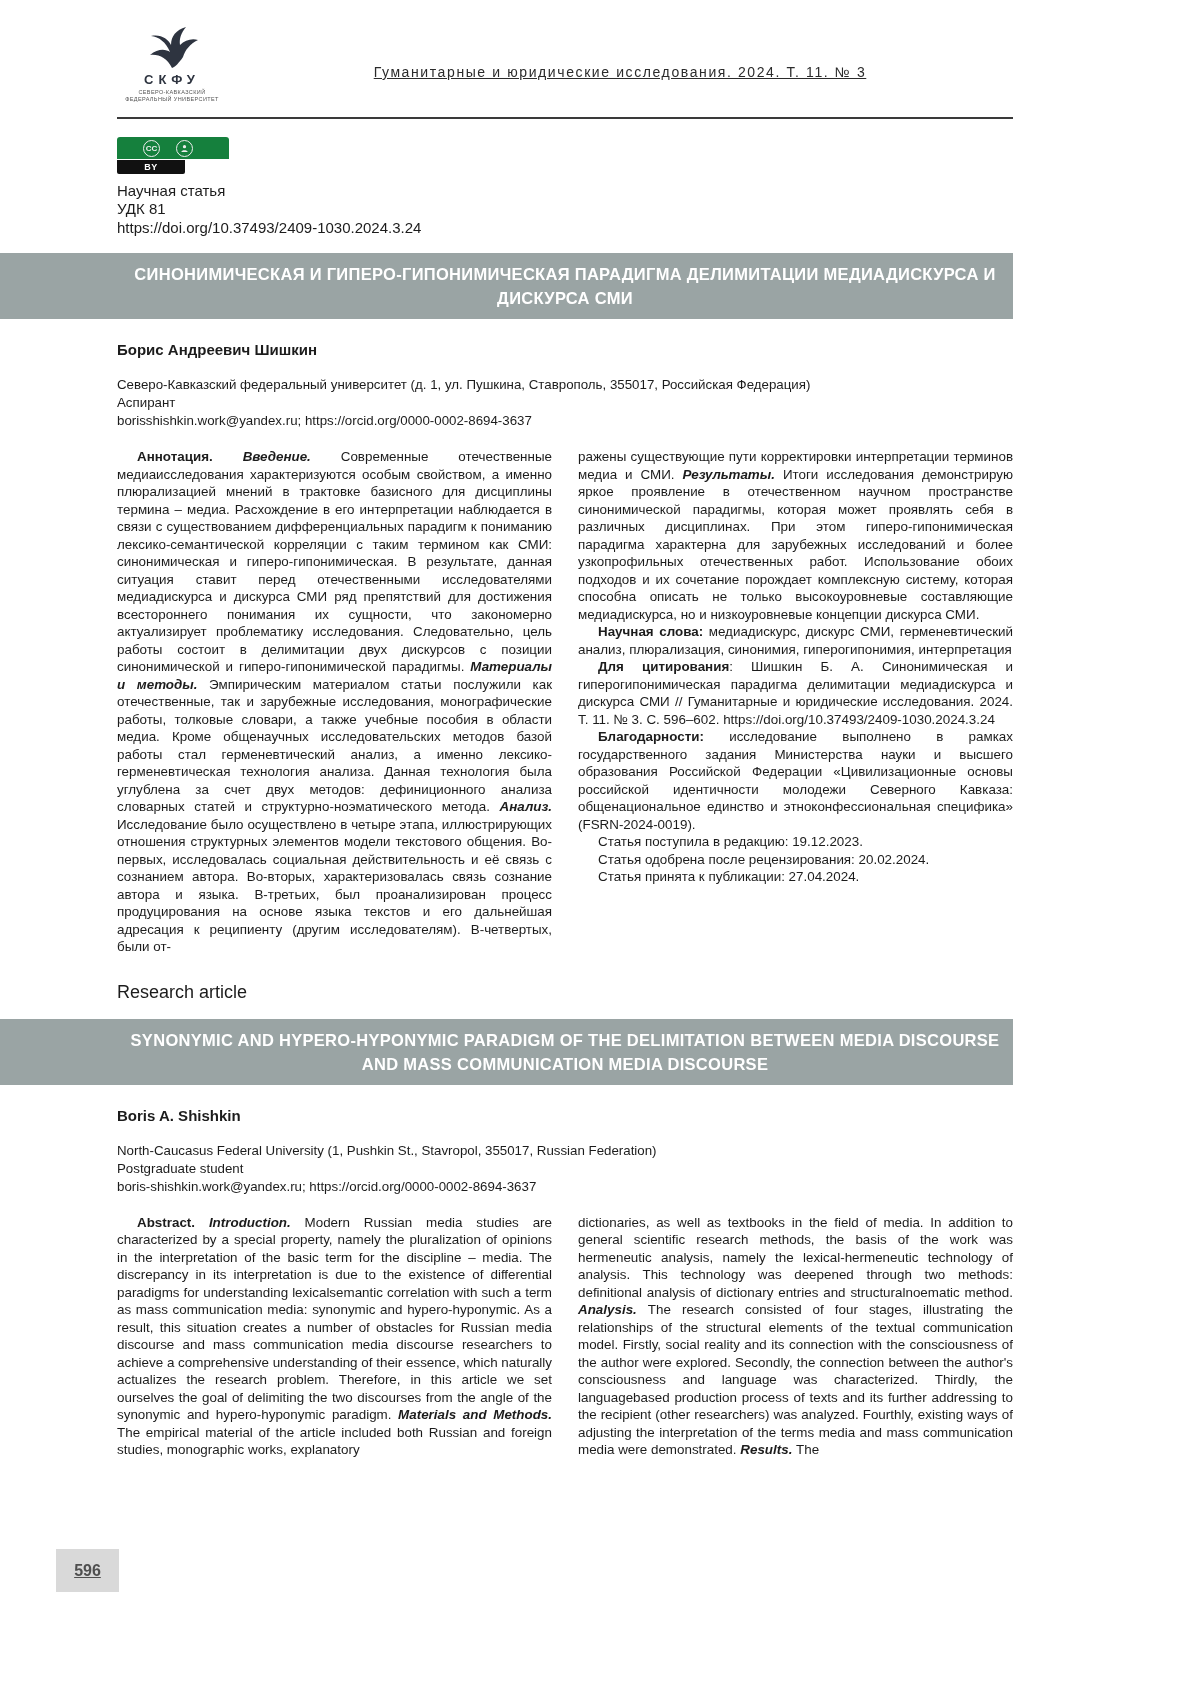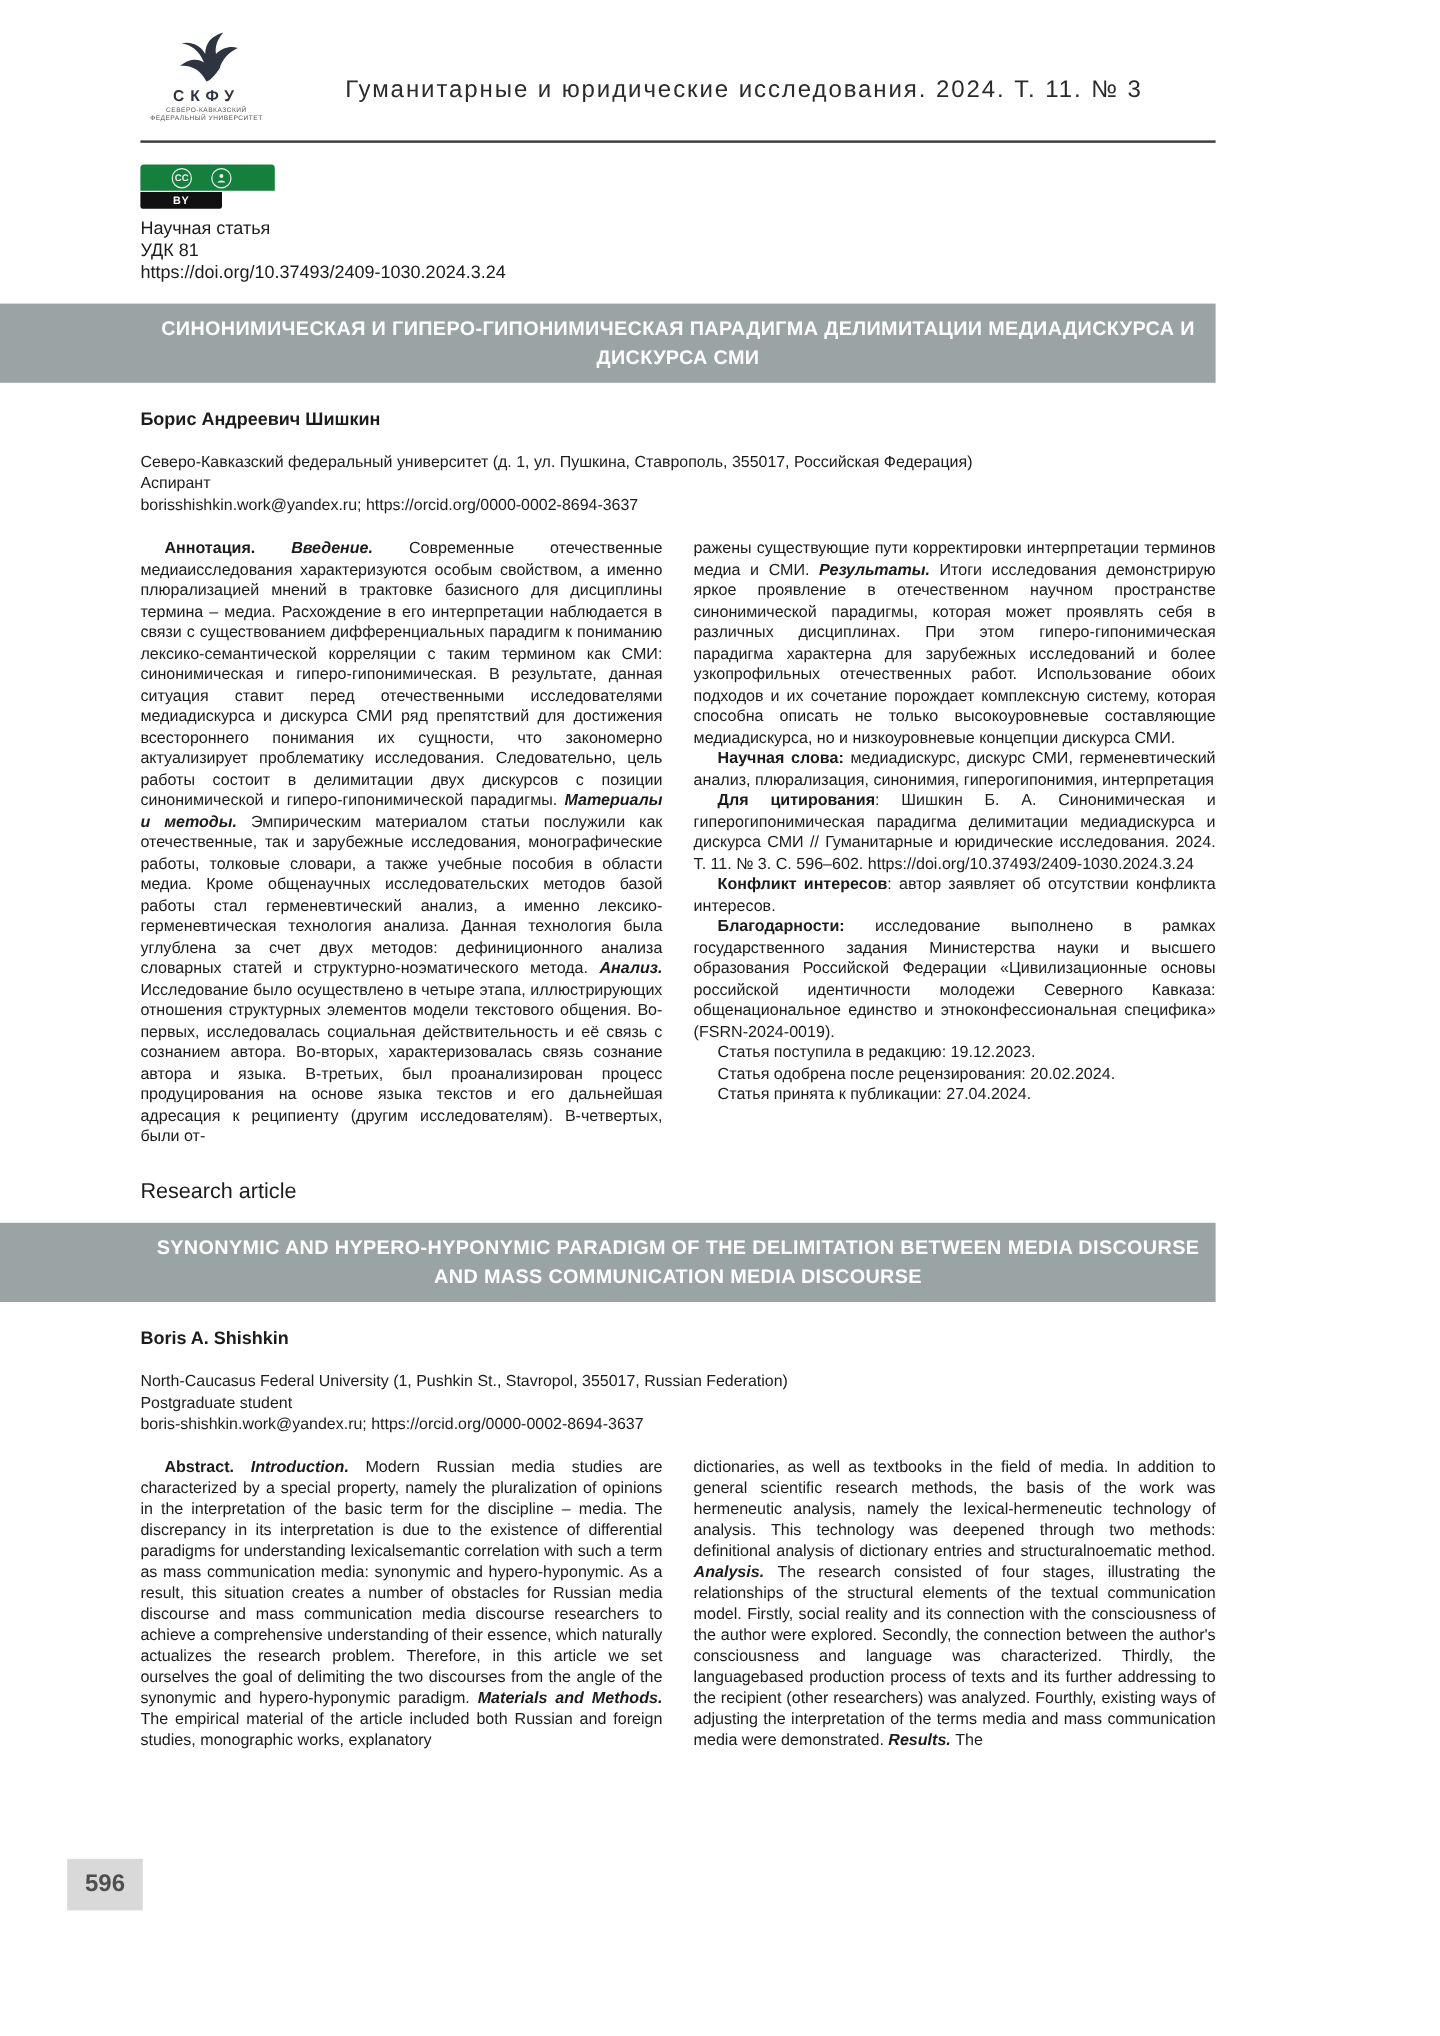--- a/index.html
+++ b/index.html
@@ -12,21 +12,21 @@
     overflow:hidden;
   }
   .content{padding:0 187px 0 117px;}
 
   
   .header{display:flex;align-items:flex-start;padding-top:26px;}
   .logo{width:110px;text-align:center;flex:0 0 auto;}
   .logo svg{display:block;margin:0 auto;}
   .logo-acronym{font-size:13px;font-weight:bold;letter-spacing:5px;color:#2e3440;margin-top:2px;}
   .logo-caption{font-size:5.5px;letter-spacing:.4px;color:#555;margin-top:2px;line-height:7px;}
-  .journal-title{flex:1;text-align:center;font-size:20px;letter-spacing:1.6px;color:#2b2b2b;margin-top:38px;}
+  .journal-title{flex:1;text-align:center;font-size:14px;letter-spacing:1.6px;color:#2b2b2b;margin-top:38px;text-decoration:underline;}
   .header-rule{border-bottom:2px solid #3a3a3a;margin-top:14px;}
 
   
   .meta{margin-top:18px;}
   .cc-badge{width:112px;margin-bottom:8px;}
   .cc-top{height:22px;background:#15803d;border-radius:3px 3px 0 0;display:flex;align-items:center;gap:16px;padding-left:26px;}
   .cc-circle{width:15px;height:15px;border:1.5px solid #eee;border-radius:50%;color:#eee;
     font-size:8px;font-weight:bold;display:flex;align-items:center;justify-content:center;}
   .cc-bottom{width:68px;height:14px;background:#111;margin-top:1px;display:flex;align-items:center;justify-content:center;
     color:#fff;font-size:9px;font-weight:bold;letter-spacing:.5px;border-radius:0 0 2px 2px;}
@@ -59,21 +59,21 @@
   .para .i{font-style:italic;}
 
   .research-article{font-size:18px;margin-top:26px;}
 
   .copyright{font-size:13px;margin-top:22px;}
 
   .page-number{
     position:absolute;left:56px;top:1549px;
     width:63px;height:43px;background:#d9d9d9;
     display:flex;align-items:center;justify-content:center;
-    font-size:20px;font-weight:bold;color:#4f4f4f;
+    font-size:16px;font-weight:bold;color:#4f4f4f;text-decoration:underline;
   }
 </style>
 </head>
 <body>
 
 <div class="page">
   <div class="content">
 
     <header class="header">
       <div class="logo">
@@ -118,21 +118,20 @@
     </div>
 
     <div class="columns">
       <div class="col">
         <p class="para indent"><span class="b">Аннотация. </span><span class="b i">Введение. </span><span>Современные отечественные медиаисследования характеризуются особым свойством, а именно плюрализацией мнений в трактовке базисного для дисциплины термина – медиа. Расхождение в его интерпретации наблюдается в связи с существованием дифференциальных парадигм к пониманию лексико-семантической корреляции с таким термином как СМИ: синонимическая и гиперо-гипонимическая. В результате, данная ситуация ставит перед отечественными исследователями медиадискурса и дискурса СМИ ряд препятствий для достижения всестороннего понимания их сущности, что закономерно актуализирует проблематику исследования. Следовательно, цель работы состоит в делимитации двух дискурсов с позиции синонимической и гиперо-гипонимической парадигмы. </span><span class="b i">Материалы и методы. </span><span>Эмпирическим материалом статьи послужили как отечественные, так и зарубежные исследования, монографические работы, толковые словари, а также учебные пособия в области медиа. Кроме общенаучных исследовательских методов базой работы стал герменевтический анализ, а именно лексико-герменевтическая технология анализа. Данная технология была углублена за счет двух методов: дефиниционного анализа словарных статей и структурно-ноэматического метода. </span><span class="b i">Анализ. </span><span>Исследование было осуществлено в четыре этапа, иллюстрирующих отношения структурных элементов модели текстового общения. Во-первых, исследовалась социальная действительность и её связь с сознанием автора. Во-вторых, характеризовалась связь сознание автора и языка. В-третьих, был проанализирован процесс продуцирования на основе языка текстов и его дальнейшая адресация к реципиенту (другим исследователям). В-четвертых, были от-</span></p>
       </div>
       <div class="col">
         <p class="para"><span>ражены существующие пути корректировки интерпретации терминов медиа и СМИ. </span><span class="b i">Результаты. </span><span>Итоги исследования демонстрирую яркое проявление в отечественном научном пространстве синонимической парадигмы, которая может проявлять себя в различных дисциплинах. При этом гиперо-гипонимическая парадигма характерна для зарубежных исследований и более узкопрофильных отечественных работ. Использование обоих подходов и их сочетание порождает комплексную систему, которая способна описать не только высокоуровневые составляющие медиадискурса, но и низкоуровневые концепции дискурса СМИ.</span></p>
         <p class="para indent"><span class="b">Научная слова: </span><span>медиадискурс, дискурс СМИ, герменевтический анализ, плюрализация, синонимия, гиперогипонимия, интерпретация</span></p>
         <p class="para indent"><span class="b">Для цитирования</span><span>: Шишкин Б. А. Синонимическая и гиперогипонимическая парадигма делимитации медиадискурса и дискурса СМИ // Гуманитарные и юридические исследования. 2024. Т. 11. № 3. С. 596–602. https://doi.org/10.37493/2409-1030.2024.3.24</span></p>
-        <p class="para indent"><span class="b">Конфликт интересов</span><span>: автор заявляет об отсутствии конфликта интересов.</span></p>
         <p class="para indent"><span class="b">Благодарности: </span><span>исследование выполнено в рамках государственного задания Министерства науки и высшего образования Российской Федерации «Цивилизационные основы российской идентичности молодежи Северного Кавказа: общенациональное единство и этноконфессиональная специфика» (FSRN-2024-0019).</span></p>
         <p class="para indent"><span>Статья поступила в редакцию: 19.12.2023.</span></p>
         <p class="para indent"><span>Статья одобрена после рецензирования: 20.02.2024.</span></p>
         <p class="para indent"><span>Статья принята к публикации: 27.04.2024.</span></p>
       </div>
     </div>
 
     <div class="research-article">Research article</div>
 
     <div class="banner">

